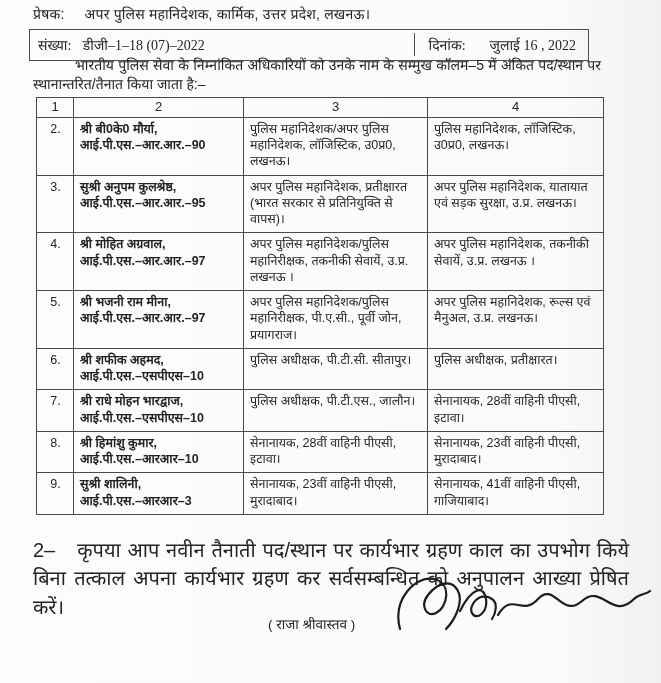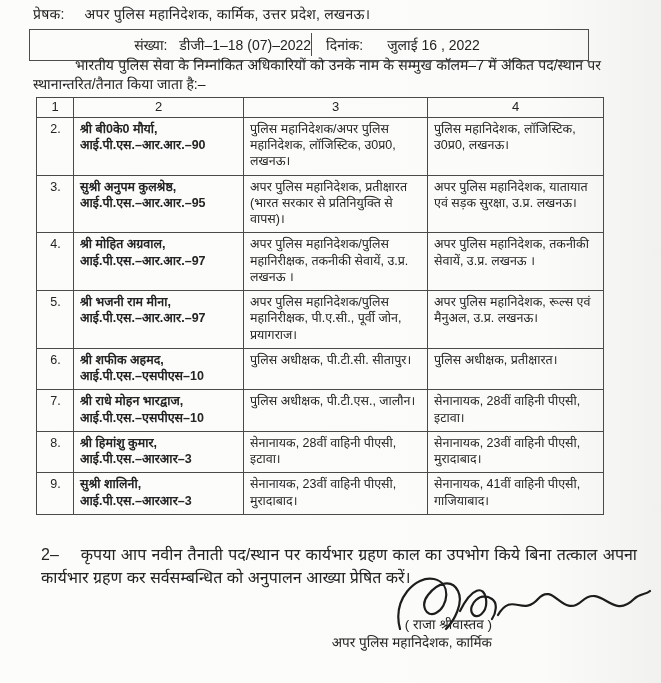--- a/index.html
+++ b/index.html
@@ -20,23 +20,24 @@
   .sender-line {
     position: absolute; top: 4px; left: 33px;
     font-size: 14px; letter-spacing: 0.2px;
   }
   .sender-line .lbl { margin-right: 16px; }
 
   .ref-box {
     position: absolute; top: 29px; left: 29px;
     width: 560px;
     border: 1.5px solid #4d4d4d;
-    display: flex; justify-content: center; align-items: center;
+    display: flex; justify-content: space-between; align-items: center;
     font-size: 14px;
     padding: 3px 0 4px 8px;
+    font-family: Liberation Serif, serif;
   }
   .ref-left .lbl { margin-right: 8px; }
   .ref-right {
     border-left: 1.5px solid #4d4d4d;
     padding: 2px 12px 2px 14px;
     align-self: stretch;
     display: flex; align-items: center; gap: 24px;
   }
 
   .intro {
@@ -67,31 +68,31 @@
   .transfer-table .num-row th { padding: 1px 2px; }
   .transfer-table td {
     vertical-align: top;
     padding: 3px 5px 5px 6px;
   }
   .c-sn { text-align: center; }
   .c-name { white-space: pre-line; font-weight: bold; }
 
   .note {
     position: absolute; top: 536px; left: 33px;
-    width: 596px; margin: 8px;
-    font-size: 16px; line-height: 1.42;
+    width: 596px; margin: 0;
+    font-size: 20px; line-height: 1.42;
     text-align: justify;
   }
   .note-prefix { margin-right: 22px; }
 
   .sig-block { position: absolute; left: 0; top: 565px; width: 661px; height: 118px; }
   .sig-scribble { position: absolute; left: 390px; top: 6px; width: 262px; height: 64px; }
   .sig-text {
     position: absolute; left: 268px; top: 51px; width: 224px;
-    text-align: right; font-size: 13.5px; line-height: 1.36;
+    text-align: left; font-size: 13.5px; line-height: 1.36;
   }
 </style>
 </head>
 <body>
 
 <div class="page">
 
   <div class="sender-line">
     <span class="lbl">प्रेषक:</span>
     <span>अपर पुलिस महानिदेशक, कार्मिक, उत्तर प्रदेश, लखनऊ।</span>
@@ -101,21 +102,21 @@
     <div class="ref-left">
       <span class="lbl">संख्या:</span>
       <span>डीजी–1–18 (07)–2022</span>
     </div>
     <div class="ref-right">
       <span>दिनांक:</span>
       <span>जुलाई 16 , 2022</span>
     </div>
   </div>
 
-  <p class="intro">भारतीय पुलिस सेवा के निम्नांकित अधिकारियों को उनके नाम के सम्मुख कॉलम–7 में अंकित पद/स्थान पर स्थानान्तरित/तैनात किया जाता है:–</p>
+  <p class="intro">भारतीय पुलिस सेवा के निम्नांकित अधिकारियों को उनके नाम के सम्मुख कॉलम–5 में अंकित पद/स्थान पर स्थानान्तरित/तैनात किया जाता है:–</p>
 
   <table class="transfer-table">
     <colgroup>
       <col style="width:37px">
         <col style="width:170px">
         <col style="width:184px">
         <col style="width:176px">
     </colgroup>
     <thead>
       <tr class="num-row">
@@ -170,21 +171,21 @@
     <td class="c-sn">7.</td>
     <td class="c-name">श्री राधे मोहन भारद्वाज,
 आई.पी.एस.–एसपीएस–10</td>
     <td class="c-cur">पुलिस अधीक्षक, पी.टी.एस., जालौन।</td>
     <td class="c-new">सेनानायक, 28वीं वाहिनी पीएसी, इटावा।</td>
   </tr>
 
   <tr>
     <td class="c-sn">8.</td>
     <td class="c-name">श्री हिमांशु कुमार,
-आई.पी.एस.–आरआर–3</td>
+आई.पी.एस.–आरआर–10</td>
     <td class="c-cur">सेनानायक, 28वीं वाहिनी पीएसी, इटावा।</td>
     <td class="c-new">सेनानायक, 23वीं वाहिनी पीएसी, मुरादाबाद।</td>
   </tr>
 
   <tr>
     <td class="c-sn">9.</td>
     <td class="c-name">सुश्री शालिनी,
 आई.पी.एस.–आरआर–3</td>
     <td class="c-cur">सेनानायक, 23वीं वाहिनी पीएसी, मुरादाबाद।</td>
     <td class="c-new">सेनानायक, 41वीं वाहिनी पीएसी, गाजियाबाद।</td>
@@ -197,17 +198,16 @@
   </p>
 
   <div class="sig-block">
     <svg class="sig-scribble" viewBox="0 0 262 64" aria-hidden="true">
       <path d="M10,58 C2,28 26,4 44,8 C62,12 58,36 46,42 C36,47 30,34 38,24 C48,11 62,8 68,20 C74,32 64,50 56,58
                M70,40 C82,16 94,14 96,28 C98,42 86,50 82,42 C78,34 90,20 102,28 C108,32 106,42 102,48
                M108,44 C122,20 132,46 148,28 C164,10 172,48 192,30 C212,12 222,50 244,28 C250,22 256,24 260,20" stroke="#1d1d1d" fill="none" stroke-width="2.2" stroke-linecap="round"></path>
     </svg>
     <div class="sig-text">
       <div>( राजा श्रीवास्तव )</div>
-      <div>अपर पुलिस महानिदेशक, कार्मिक</div>
     </div>
   </div>
 
 </div>
 
 </body></html>

